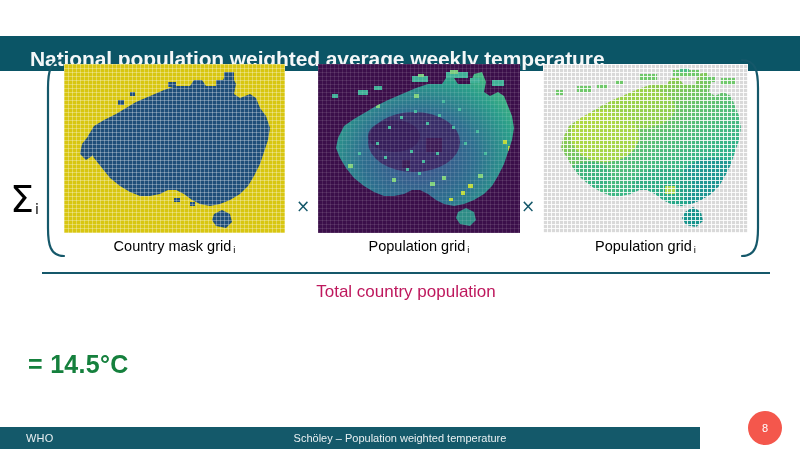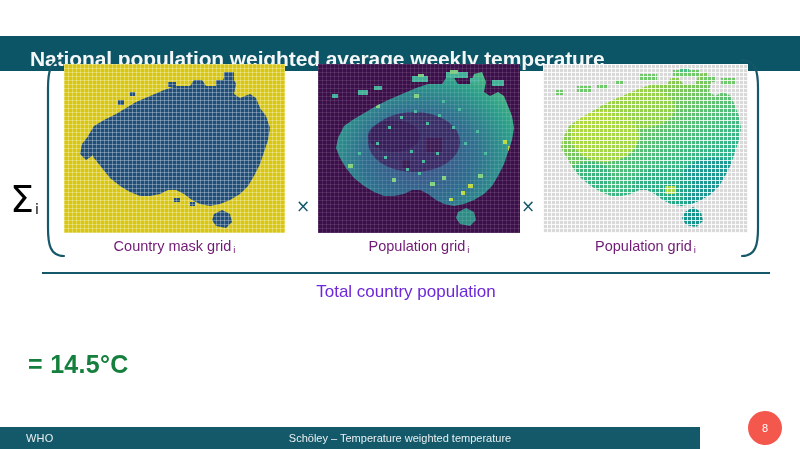--- a/index.html
+++ b/index.html
@@ -116,21 +116,21 @@
     font-family: "DejaVu Sans", sans-serif;
   }
   .mult-1 { left: 296px; }
   .mult-2 { left: 521px; }
 
   
   .map-label {
     position: absolute;
     top: 190px;
     font-size: 14.5px;
-    color: #701a75;
+    color: #000000;
     text-align: center;
     white-space: nowrap;
   }
   .map-label .sub {
     font-size: 9.5px;
     vertical-align: -0.25em;
     margin-left: 2px;
   }
   .label-mask { left: 64px;  width: 221px; }
   .label-pop  { left: 318px; width: 202px; }
@@ -142,21 +142,21 @@
     left: 42px; top: 224px;
     width: 728px; height: 2px;
     background: #15586A;
   }
   .denominator {
     position: absolute;
     left: 42px; top: 234px;
     width: 728px;
     text-align: center;
     font-size: 17px;
-    color: #6d28d9;
+    color: #be185d;
   }
 
   
   .result {
     position: absolute;
     left: 28px; top: 350px;
     font-size: 25px;
     font-weight: bold;
     color: #15803d;
     letter-spacing: 0.3px;
@@ -420,19 +420,19 @@
     </div>
 
     <div class="frac-bar"></div>
     <div class="denominator">Total country population</div>
   </div>
 
   <div class="result">= 14.5°C</div>
 
   <div class="footer">
     <div class="footer-left">WHO</div>
-    <div class="footer-center">Schöley  – Temperature weighted temperature</div>
+    <div class="footer-center">Schöley  – Population weighted temperature</div>
   </div>
   <div class="page-badge">
     <span>8</span>
   </div>
 
 </div>
 
 </body></html>

